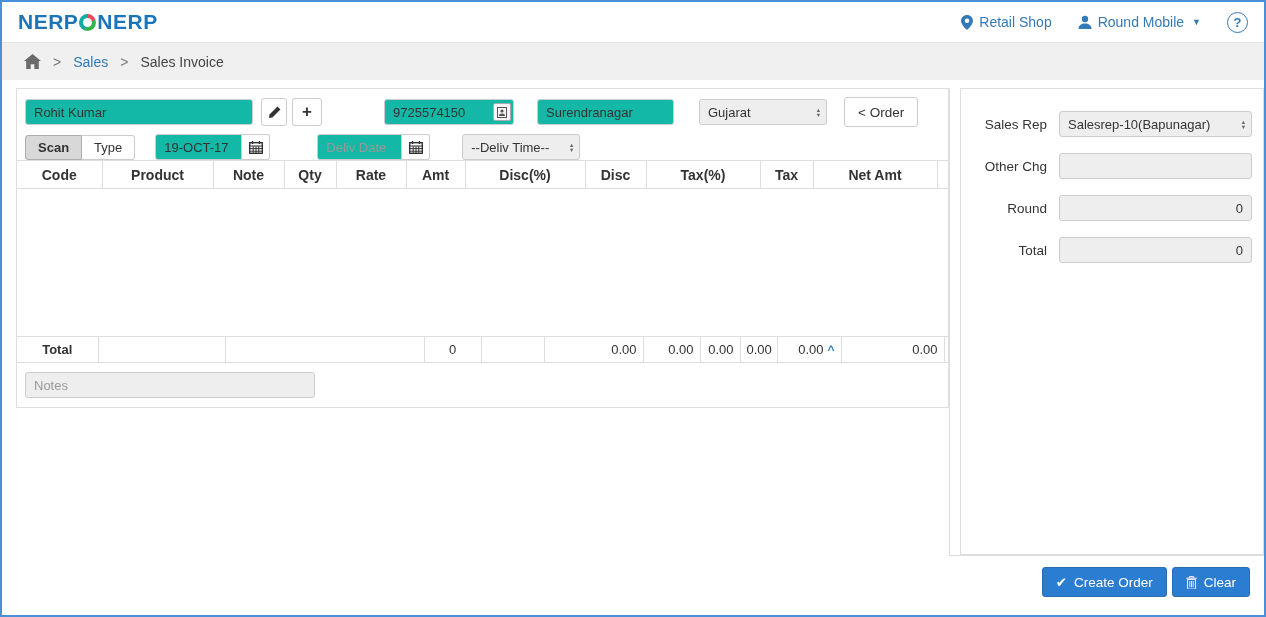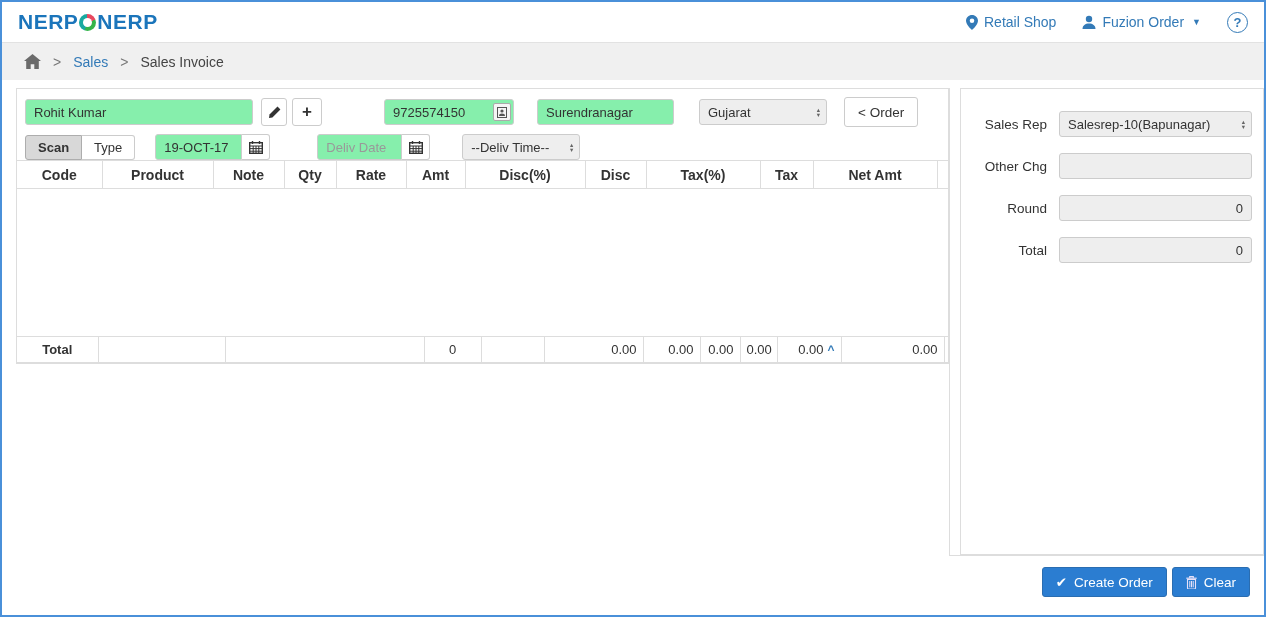--- a/index.html
+++ b/index.html
@@ -22,21 +22,21 @@
     color:var(--link-blue,#337ab7); font-size:13px; font-weight:bold; display:flex; align-items:center; justify-content:center; cursor:pointer; }
   
   .breadcrumb { height:38px; background:#f0f0f0; border-top:1px solid #e2e2e2; display:flex; align-items:center; padding:0 22px; font-size:14px; gap:12px; }
   .breadcrumb .sep { color:#777; }
   .crumb-link { color:var(--link-blue,#337ab7); text-decoration:none; cursor:pointer; }
   .crumb-current { color:#444; }
   
   .content { display:flex; align-items:flex-start; padding:8px 0 0 14px; }
   .main-panel { width:933px; border:1px solid #ddd; background:#fff; }
   .pad-row { display:flex; align-items:center; padding:8px 8px 0 8px; }
-  input, .fakefield { border:1px solid #ccc; border-radius:3px; height:26px; font-size:13px; padding:3px 8px; color:#333; font-family:inherit; background:#86efac; }
+  input, .fakefield { border:1px solid #ccc; border-radius:3px; height:26px; font-size:13px; padding:3px 8px; color:#333; font-family:inherit; background:#14b8a6; }
   input::placeholder { color:#999; }
   .gray { background:#eee; }
   .btn-box { height:28px; border:1px solid #ccc; border-radius:3px; background:#fff; display:flex; align-items:center; justify-content:center; cursor:pointer; }
   .select-box { display:flex; align-items:center; background:#eee; border:1px solid #ccc; border-radius:3px; height:26px; padding:0 6px 0 8px; font-size:13px; cursor:pointer; }
   .select-box .sel-text { flex:1; white-space:nowrap; overflow:hidden; }
   .updown { display:flex; flex-direction:column; line-height:5px; font-size:6.5px; color:#666; margin-left:4px; }
   .input-group { display:flex; }
   .input-group input { border-radius:3px 0 0 3px; }
   .input-group .btn-box { border-left:none; border-radius:0 3px 3px 0; width:28px; height:26px; }
   
@@ -91,21 +91,21 @@
         </span>
         <span>Retail Shop</span>
       </div>
       <div class="top-link">
         <span>
           <svg width="14" height="14" viewBox="0 0 14 14">
               <circle cx="7" cy="4" r="3.2" fill="#337ab7"></circle>
               <path d="M0.5 14c0-3.6 2.9-5.5 6.5-5.5s6.5 1.9 6.5 5.5z" fill="#337ab7"></path>
             </svg>
         </span>
-        <span>Fuzion Order</span>
+        <span>Round Mobile</span>
         <span class="caret-down">▼</span>
       </div>
       <div class="help-circle">
         <span>?</span>
       </div>
     </div>
   </div>
 
   <div class="breadcrumb">
     <span>
@@ -249,20 +249,23 @@
           <td class="num" style="width:37px">0.00</td>
           <td class="num" style="width:64px">
             <span>0.00</span><span class="caret-up">^</span>
           </td>
           <td class="num gray" style="width:103px">0.00</td>
           <td></td>
         </tr>
       </tbody>
         </table>
 
+      <div class="notes-row">
+        <input class="gray" style="width: 290px;" placeholder="Notes">
+      </div>
     </div>
 
     <div style="display:flex;flex-direction:column">
       <div class="sidebar">
         <div class="side-box">
 
           <div class="side-row">
             <span class="side-label">Sales Rep</span>
             <div class="select-box side-field">
               <span class="sel-text">Salesrep-10(Bapunagar)</span>

